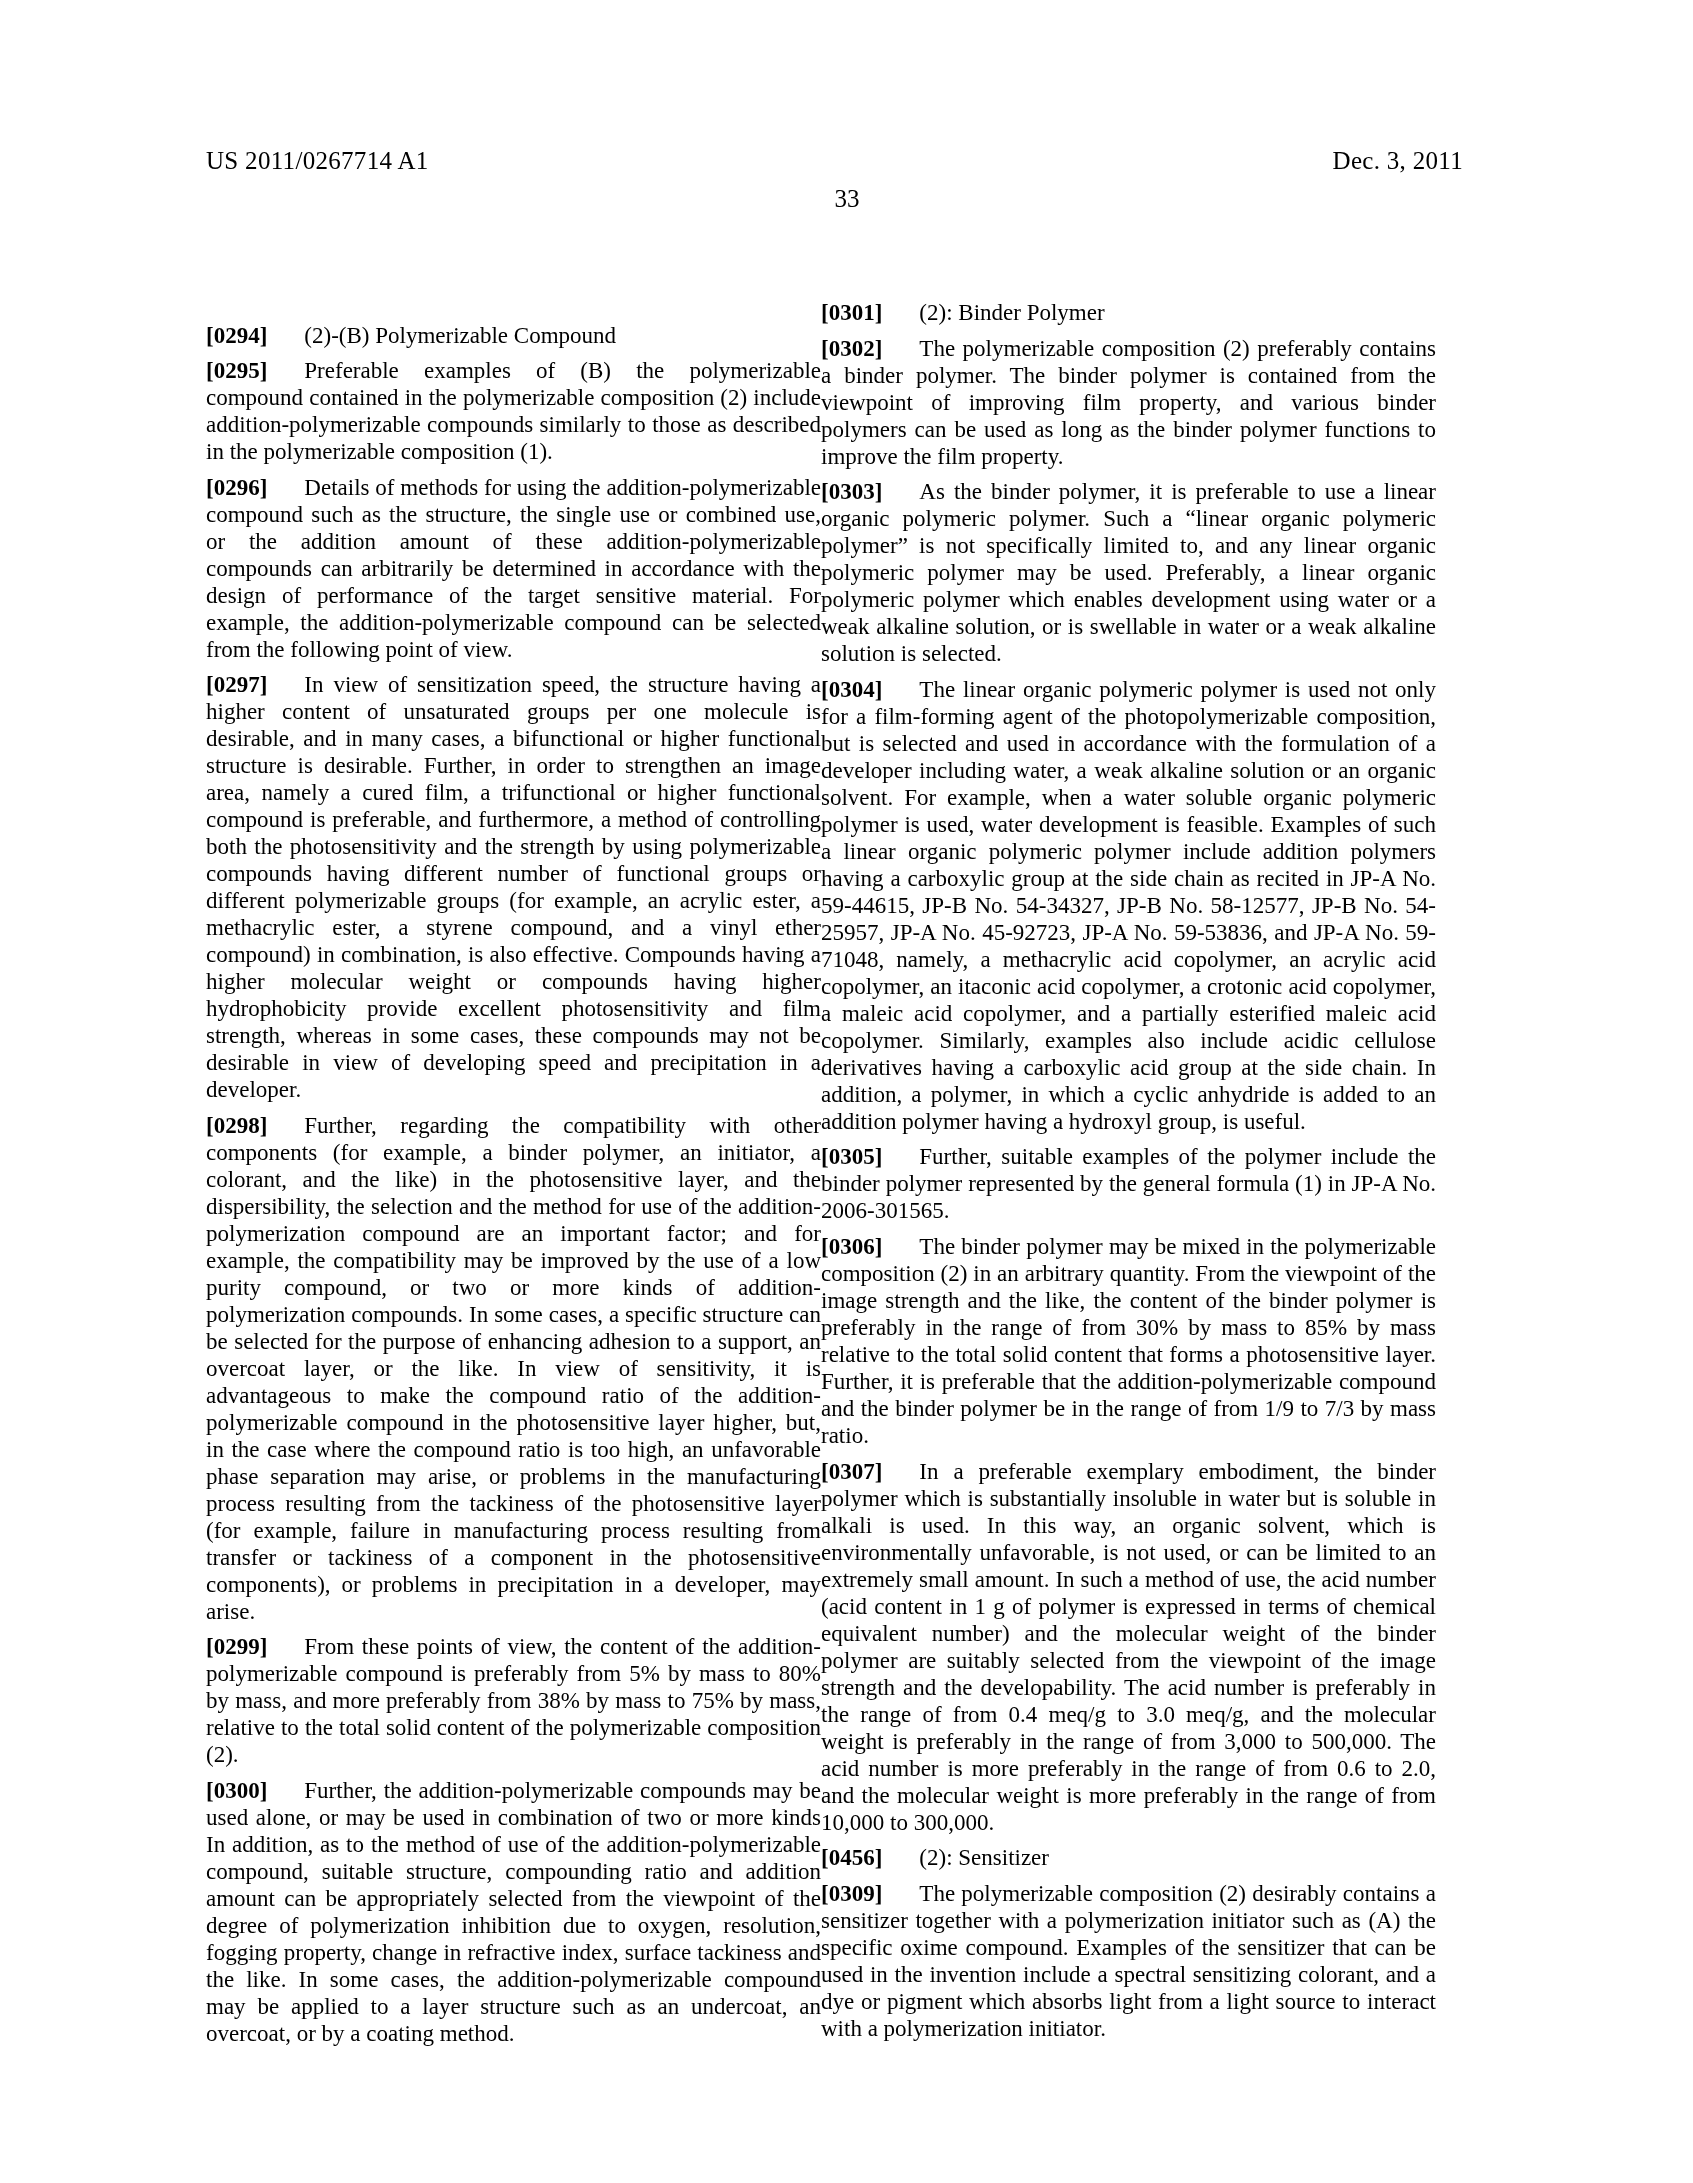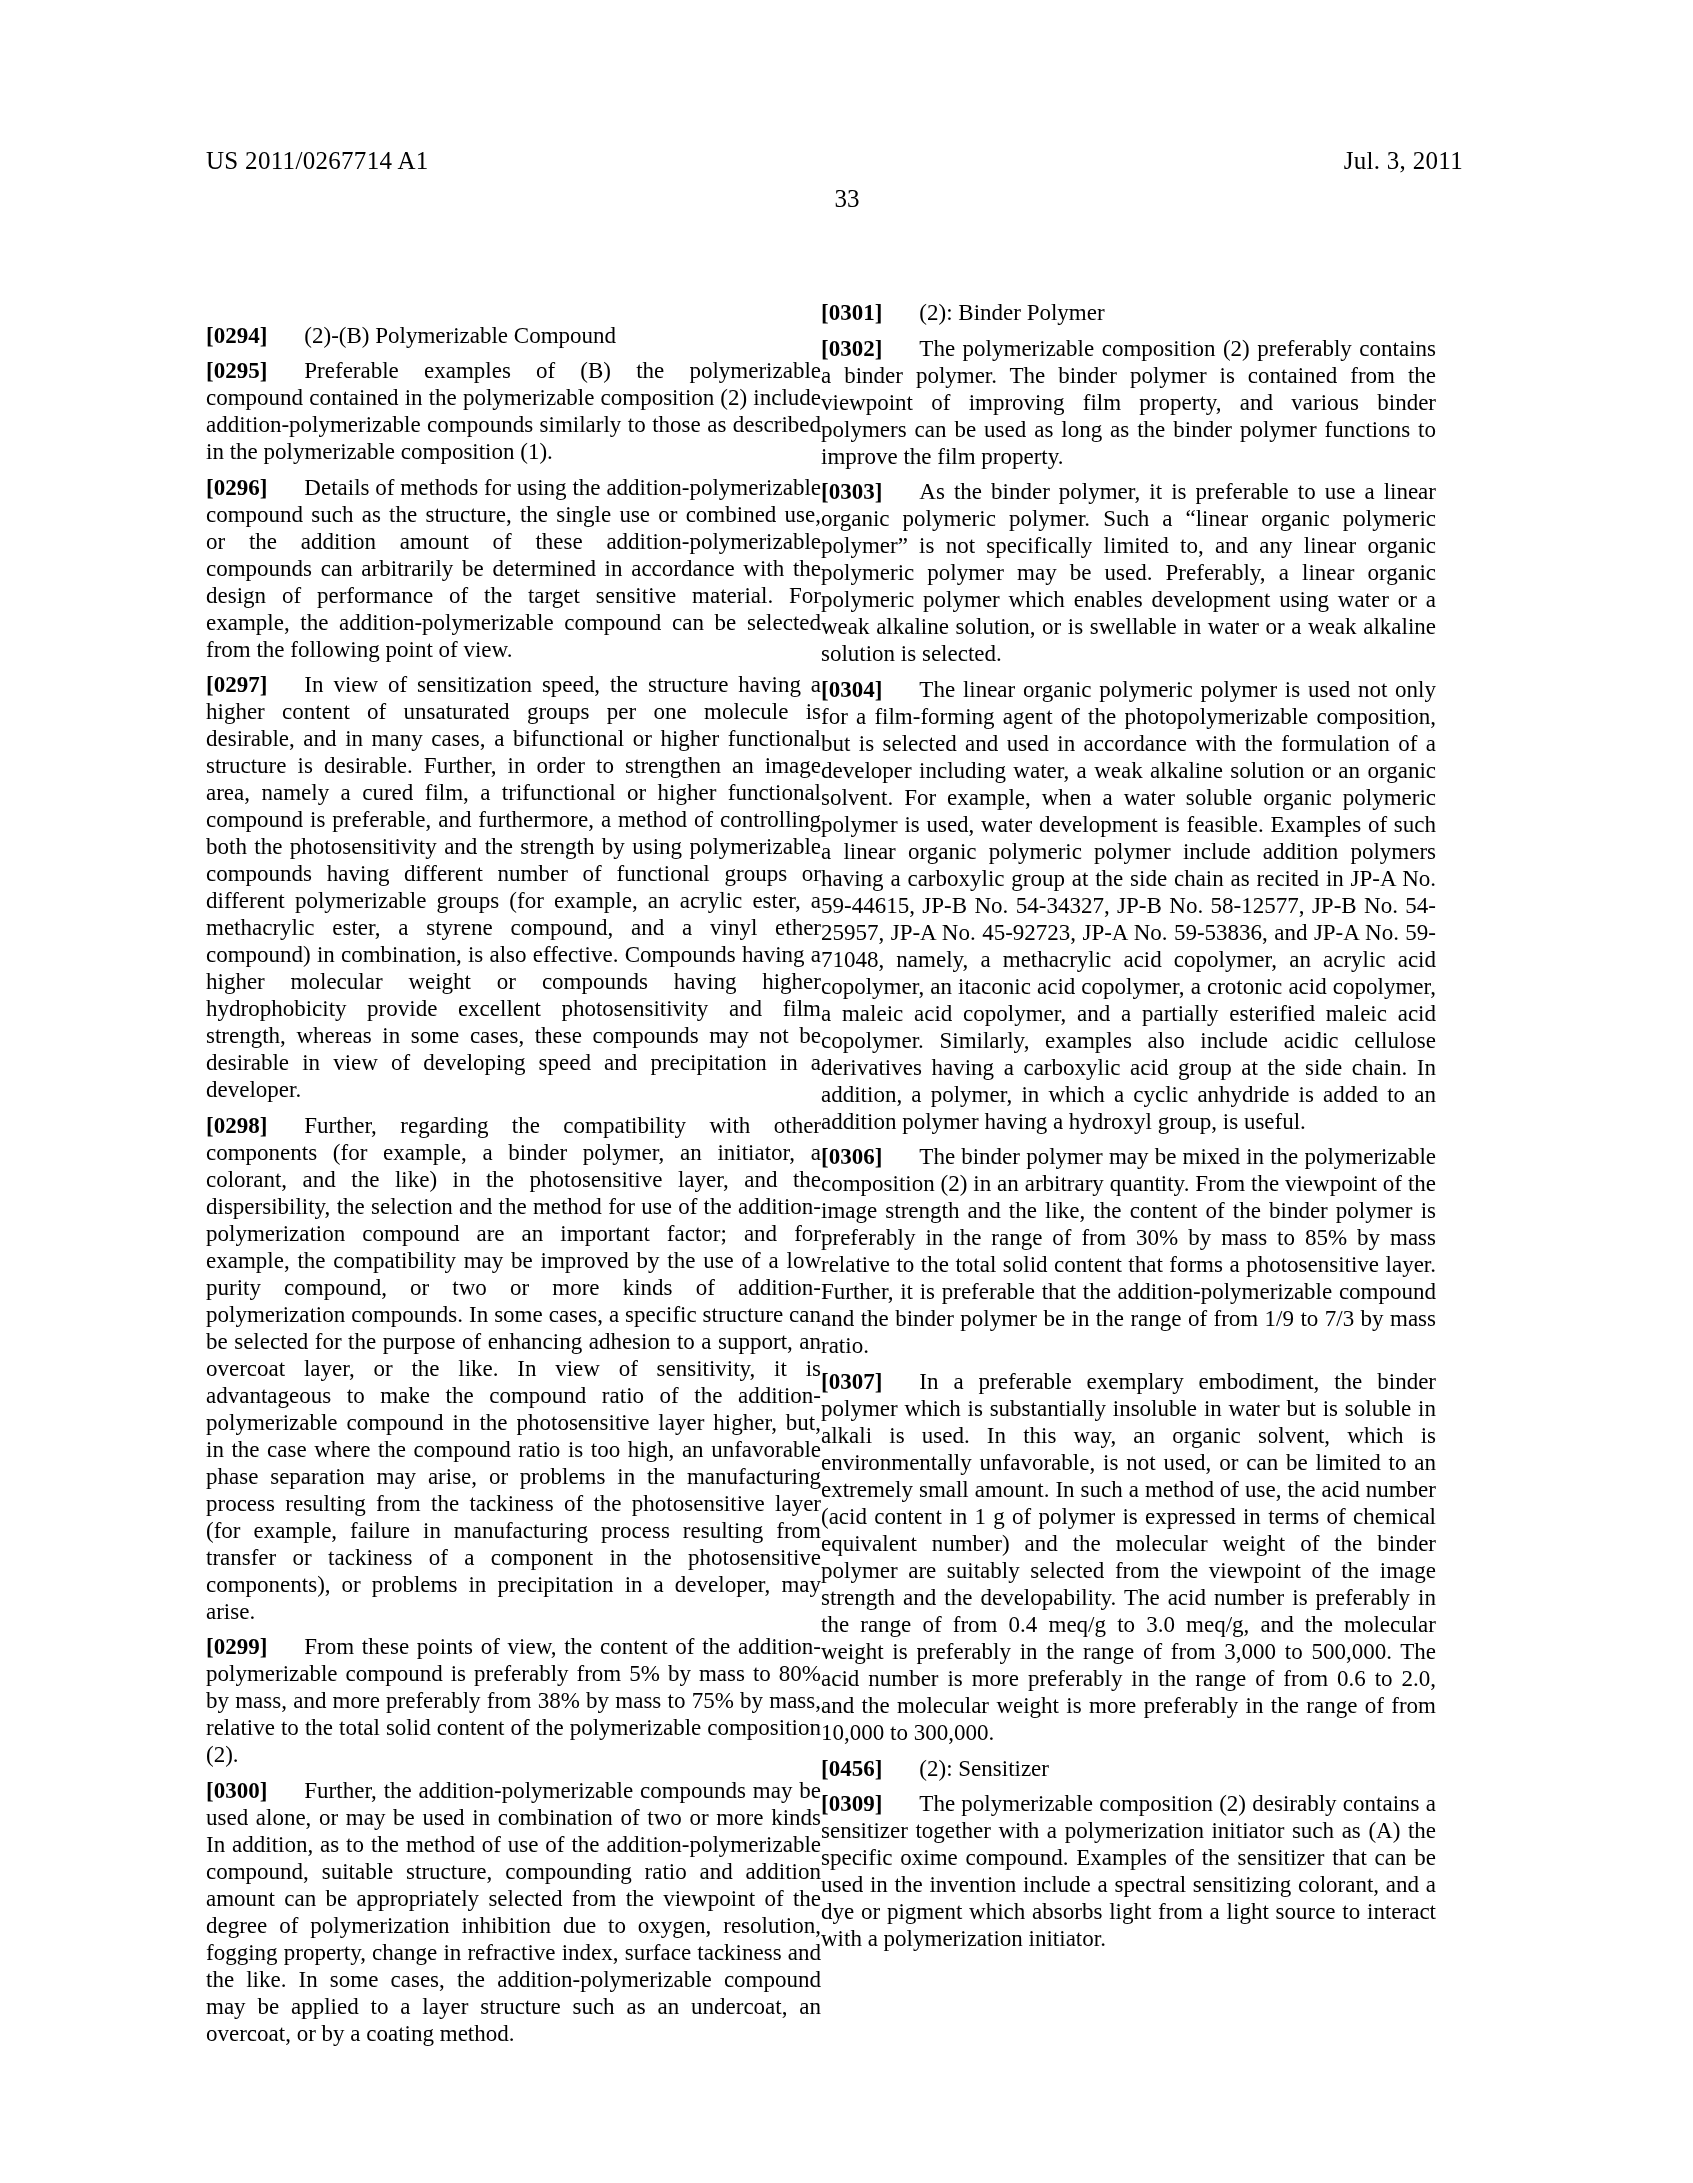--- a/index.html
+++ b/index.html
@@ -48,21 +48,21 @@
   .ptag { font-weight: bold; }
   .ptab { display: inline-block; width: 37px; }
 </style>
 </head>
 <body>
 
 <div class="page">
 
   <header class="hdr">
     <span>US 2011/0267714 A1</span>
-    <span>Jul. 3, 2011</span>
+    <span>Dec. 3, 2011</span>
   </header>
 
   <div class="pagenum">33</div>
 
   <main class="cols">
 
     <section class="col col-left">
       <p class="para"><span class="ptag">[0294]</span><span class="ptab"></span><span class="ptxt">(2)-(B) Polymerizable Compound</span></p>
       <p class="para"><span class="ptag">[0295]</span><span class="ptab"></span><span class="ptxt">Preferable examples of (B) the polymerizable compound contained in the polymerizable composition (2) include addition-polymerizable compounds similarly to those as described in the polymerizable composition (1).</span></p>
       <p class="para"><span class="ptag">[0296]</span><span class="ptab"></span><span class="ptxt">Details of methods for using the addition-polymerizable compound such as the structure, the single use or combined use, or the addition amount of these addition-polymerizable compounds can arbitrarily be determined in accordance with the design of performance of the target sensitive material. For example, the addition-polymerizable compound can be selected from the following point of view.</span></p>
@@ -70,20 +70,21 @@
       <p class="para"><span class="ptag">[0298]</span><span class="ptab"></span><span class="ptxt">Further, regarding the compatibility with other components (for example, a binder polymer, an initiator, a colorant, and the like) in the photosensitive layer, and the dispersibility, the selection and the method for use of the addition-polymerization compound are an important factor; and for example, the compatibility may be improved by the use of a low purity compound, or two or more kinds of addition-polymerization compounds. In some cases, a specific structure can be selected for the purpose of enhancing adhesion to a support, an overcoat layer, or the like. In view of sensitivity, it is advantageous to make the compound ratio of the addition-polymerizable compound in the photosensitive layer higher, but, in the case where the compound ratio is too high, an unfavorable phase separation may arise, or problems in the manufacturing process resulting from the tackiness of the photosensitive layer (for example, failure in manufacturing process resulting from transfer or tackiness of a component in the photosensitive components), or problems in precipitation in a developer, may arise.</span></p>
       <p class="para"><span class="ptag">[0299]</span><span class="ptab"></span><span class="ptxt">From these points of view, the content of the addition-polymerizable compound is preferably from 5% by mass to 80% by mass, and more preferably from 38% by mass to 75% by mass, relative to the total solid content of the polymerizable composition (2).</span></p>
       <p class="para"><span class="ptag">[0300]</span><span class="ptab"></span><span class="ptxt">Further, the addition-polymerizable compounds may be used alone, or may be used in combination of two or more kinds In addition, as to the method of use of the addition-polymerizable compound, suitable structure, compounding ratio and addition amount can be appropriately selected from the viewpoint of the degree of polymerization inhibition due to oxygen, resolution, fogging property, change in refractive index, surface tackiness and the like. In some cases, the addition-polymerizable compound may be applied to a layer structure such as an undercoat, an overcoat, or by a coating method.</span></p>
     </section>
 
     <section class="col col-right">
       <p class="para"><span class="ptag">[0301]</span><span class="ptab"></span><span class="ptxt">(2): Binder Polymer</span></p>
       <p class="para"><span class="ptag">[0302]</span><span class="ptab"></span><span class="ptxt">The polymerizable composition (2) preferably contains a binder polymer. The binder polymer is contained from the viewpoint of improving film property, and various binder polymers can be used as long as the binder polymer functions to improve the film property.</span></p>
       <p class="para"><span class="ptag">[0303]</span><span class="ptab"></span><span class="ptxt">As the binder polymer, it is preferable to use a linear organic polymeric polymer. Such a “linear organic polymeric polymer” is not specifically limited to, and any linear organic polymeric polymer may be used. Preferably, a linear organic polymeric polymer which enables development using water or a weak alkaline solution, or is swellable in water or a weak alkaline solution is selected.</span></p>
       <p class="para"><span class="ptag">[0304]</span><span class="ptab"></span><span class="ptxt">The linear organic polymeric polymer is used not only for a film-forming agent of the photopolymerizable composition, but is selected and used in accordance with the formulation of a developer including water, a weak alkaline solution or an organic solvent. For example, when a water soluble organic polymeric polymer is used, water development is feasible. Examples of such a linear organic polymeric polymer include addition polymers having a carboxylic group at the side chain as recited in JP-A No. 59-44615, JP-B No. 54-34327, JP-B No. 58-12577, JP-B No. 54-25957, JP-A No. 45-92723, JP-A No. 59-53836, and JP-A No. 59-71048, namely, a methacrylic acid copolymer, an acrylic acid copolymer, an itaconic acid copolymer, a crotonic acid copolymer, a maleic acid copolymer, and a partially esterified maleic acid copolymer. Similarly, examples also include acidic cellulose derivatives having a carboxylic acid group at the side chain. In addition, a polymer, in which a cyclic anhydride is added to an addition polymer having a hydroxyl group, is useful.</span></p>
+      <p class="para"><span class="ptag">[0305]</span><span class="ptab"></span><span class="ptxt">Further, suitable examples of the polymer include the binder polymer represented by the general formula (1) in JP-A No. 2006-301565.</span></p>
       <p class="para"><span class="ptag">[0306]</span><span class="ptab"></span><span class="ptxt">The binder polymer may be mixed in the polymerizable composition (2) in an arbitrary quantity. From the viewpoint of the image strength and the like, the content of the binder polymer is preferably in the range of from 30% by mass to 85% by mass relative to the total solid content that forms a photosensitive layer. Further, it is preferable that the addition-polymerizable compound and the binder polymer be in the range of from 1/9 to 7/3 by mass ratio.</span></p>
       <p class="para"><span class="ptag">[0307]</span><span class="ptab"></span><span class="ptxt">In a preferable exemplary embodiment, the binder polymer which is substantially insoluble in water but is soluble in alkali is used. In this way, an organic solvent, which is environmentally unfavorable, is not used, or can be limited to an extremely small amount. In such a method of use, the acid number (acid content in 1 g of polymer is expressed in terms of chemical equivalent number) and the molecular weight of the binder polymer are suitably selected from the viewpoint of the image strength and the developability. The acid number is preferably in the range of from 0.4 meq/g to 3.0 meq/g, and the molecular weight is preferably in the range of from 3,000 to 500,000. The acid number is more preferably in the range of from 0.6 to 2.0, and the molecular weight is more preferably in the range of from 10,000 to 300,000.</span></p>
       <p class="para"><span class="ptag">[0456]</span><span class="ptab"></span><span class="ptxt">(2): Sensitizer</span></p>
       <p class="para"><span class="ptag">[0309]</span><span class="ptab"></span><span class="ptxt">The polymerizable composition (2) desirably contains a sensitizer together with a polymerization initiator such as (A) the specific oxime compound. Examples of the sensitizer that can be used in the invention include a spectral sensitizing colorant, and a dye or pigment which absorbs light from a light source to interact with a polymerization initiator.</span></p>
     </section>
 
   </main>
 
 </div>
 

